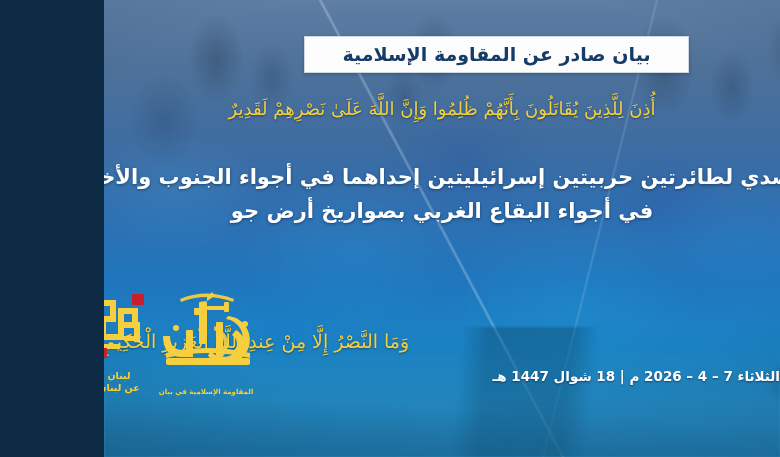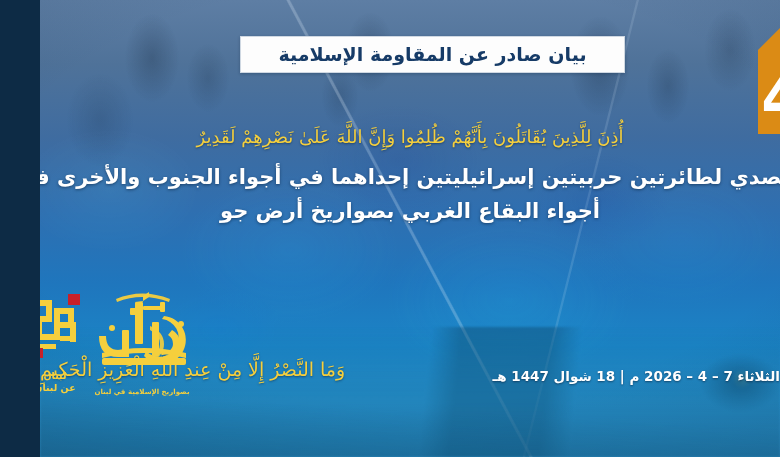--- a/index.html
+++ b/index.html
@@ -4,21 +4,21 @@
 <title>Islamic Resistance Statement Graphic</title>
 <style>
   html, body {
     margin: 0;
     padding: 0;
     background: #0d2b45;
   }
 
   #poster {
     position: relative;
-    width: 740px;
+    width: 676px;
     height: 457px;
     overflow: hidden;
     font-family: "DejaVu Sans", "Liberation Sans", sans-serif;
     background: #7f1d1d;
   }
 
   
   .bg-layer { position: absolute; inset: 0; }
 
   .bg-base {
@@ -113,21 +113,20 @@
     letter-spacing: 0;
   }
 
   
   .verse {
     position: absolute;
     color: #f5cf3d;
     text-shadow: 0 1px 2px rgba(12,40,70,.55);
     white-space: nowrap;
     font-family: "DejaVu Serif", "Liberation Serif", serif;
-    margin-top: 28px;
   }
   .verse-top {
     left: 0; right: 0;
     top: 98px;
     text-align: center;
     font-size: 18px;
   }
   .verse-bottom {
     left: 0; right: 0;
     top: 330px;
@@ -325,18 +324,18 @@
             <path d="M16 72 q42 -10 84 0 l0 -5 q-42 -10 -84 0 z"></path>
 
             <path d="M20 50 q0 14 13 14 l10 0 l0 7 l-11 0 q-19 0 -19 -21 z"></path>
             <rect x="36" y="44" width="7" height="26" rx="1"></rect>
             <path d="M86 44 q8 4 8 14 q0 8 -6 12 l-5 -5 q4 -3 4 -7 q0 -6 -5 -9 z"></path>
             <rect x="66" y="36" width="7" height="34" rx="1"></rect>
             <circle cx="26" cy="42" r="3"></circle>
             <circle cx="95" cy="38" r="3"></circle>
           </g>
         </svg>
-        <div class="subcaption">بصواريخ الإسلامية في لبنان</div>
+        <div class="subcaption">المقاومة الإسلامية في بيان</div>
       </div>
 
     </div>
   </div>
 </div>
 
 </body></html>

